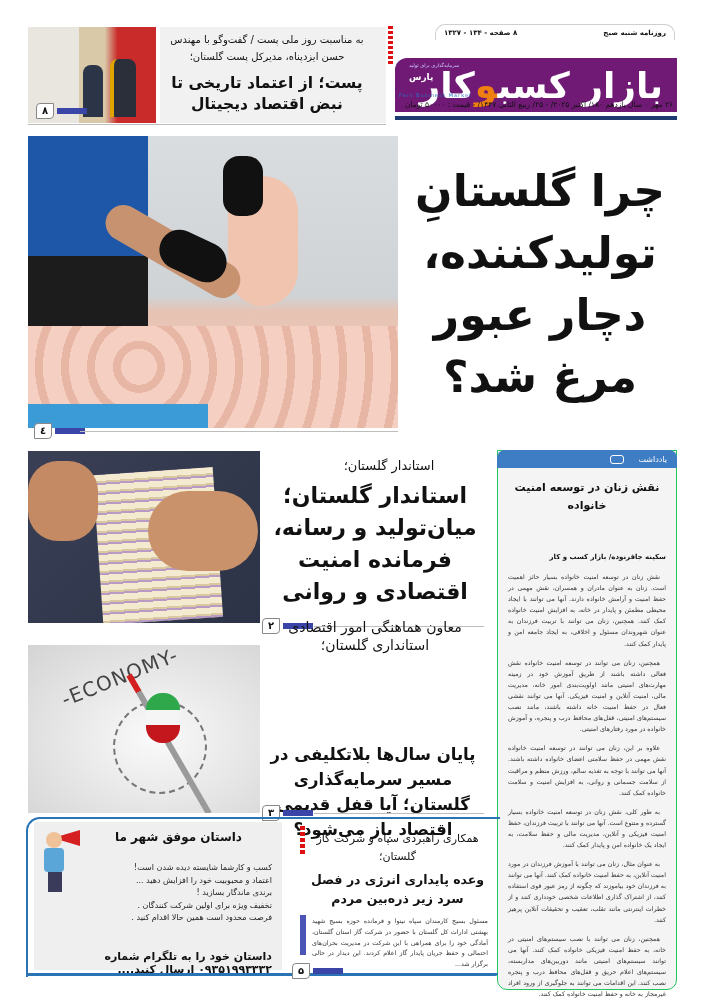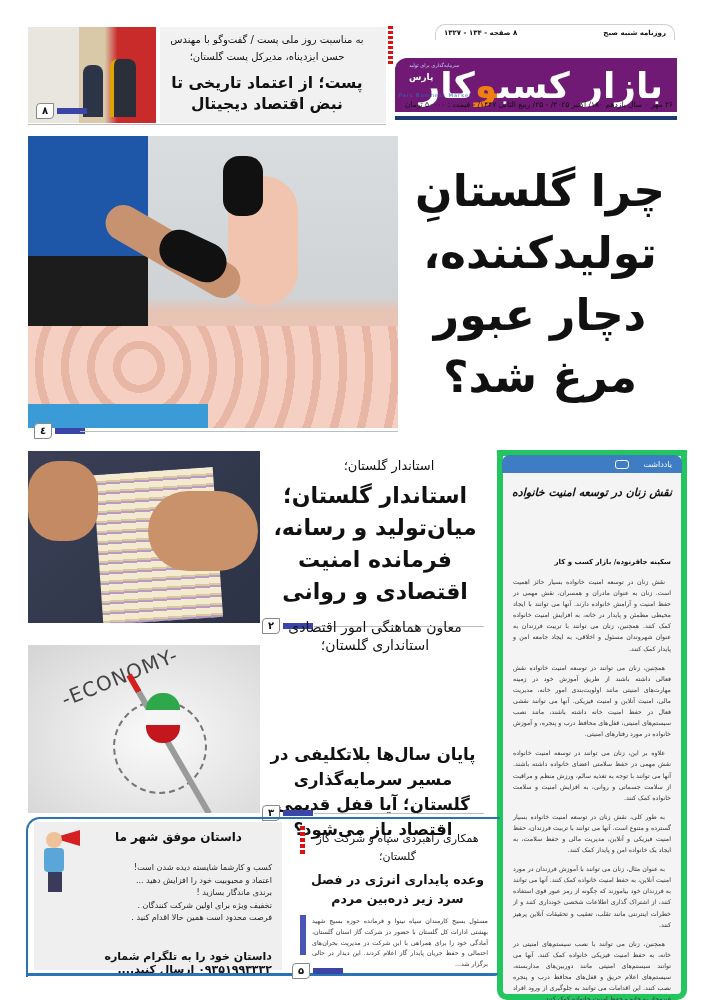--- a/index.html
+++ b/index.html
@@ -57,24 +57,24 @@
   
   .econ{left:28px;top:645px;width:232px;height:168px;background:radial-gradient(ellipse at 55% 55%,#fafafa 0%,#d4d4d4 100%);overflow:hidden;}
   .econ .word{position:absolute;left:30px;top:20px;font-size:20px;color:#444;transform:rotate(-22deg);letter-spacing:1px;font-family:"DejaVu Sans",sans-serif;}
   .econ .dial{position:absolute;left:85px;top:55px;width:90px;height:90px;border-radius:50%;border:2px dashed #777;}
   .econ .knob{position:absolute;left:118px;top:48px;width:34px;height:50px;border-radius:16px;background:linear-gradient(180deg,#2ea84a 0 35%,#f5f5f5 35% 65%,#c3171d 65% 100%);}
   .econ .needle{position:absolute;left:98px;top:30px;width:6px;height:160px;background:linear-gradient(#d41f1f 0 12%,#9a9a9a 12%);transform:rotate(-30deg);transform-origin:top center;}
   .s3-kicker{left:270px;top:618px;width:210px;font-size:14px;line-height:18px;direction:rtl;text-align:center;}
   .s3-head{left:262px;top:742px;width:222px;font-size:16.5px;font-weight:bold;line-height:25px;direction:rtl;text-align:center;}
 
   
-  .op{left:497px;top:450px;width:178px;height:538px;background:#f4f4f4;border:6px solid #22c55e;border-radius:0 0 10px 10px;}
+  .op{left:497px;top:450px;width:178px;height:538px;background:#f4f4f4;border:1px solid #22c55e;border-radius:0 0 10px 10px;}
   .op-tab{position:absolute;left:-1px;top:-1px;width:180px;height:18px;background:#3e7cc4;border-radius:8px 8px 0 0;color:#fff;font-size:8px;direction:rtl;display:flex;align-items:center;padding:0 10px;box-sizing:border-box;gap:14px;}
   .op-icon{width:12px;height:7px;border:1px solid #fff;border-radius:3px;}
-  .op-title{position:absolute;left:0;top:28px;width:178px;font-size:11px;font-weight:bold;line-height:18px;text-align:center;direction:rtl;font-style:italic;}
+  .op-title{position:absolute;left:0;top:28px;width:178px;font-size:11px;font-weight:bold;line-height:18px;text-align:center;direction:rtl;}
   .op-author{position:absolute;right:10px;top:102px;font-size:7px;font-weight:bold;direction:rtl;}
   .op-body{position:absolute;left:10px;top:120px;width:158px;font-size:6.3px;line-height:11.1px;direction:rtl;text-align:justify;color:#333;}
   .op-body p{margin:0 0 8px 0;text-indent:6px;}
 
   
   .bottom-frame{left:26px;top:817px;width:472px;height:158px;border:2px solid #2a74b5;border-right:none;border-bottom:none;border-radius:14px 0 0 0;}
   .bottom-rule{left:26px;top:973px;width:472px;height:3px;background:#2a74b5;border-radius:0 0 8px 0;}
   .ad{left:34px;top:822px;width:248px;height:148px;background:#efefef;}
   .ad-figure{position:absolute;left:6px;top:6px;width:44px;height:64px;}
   .ad-figure .head{position:absolute;left:6px;top:4px;width:16px;height:16px;background:#f0c29a;border-radius:50%;}

